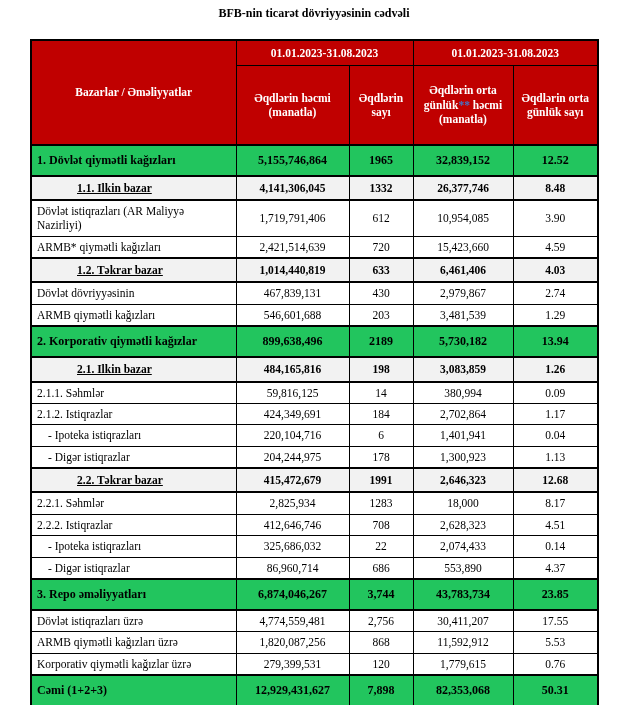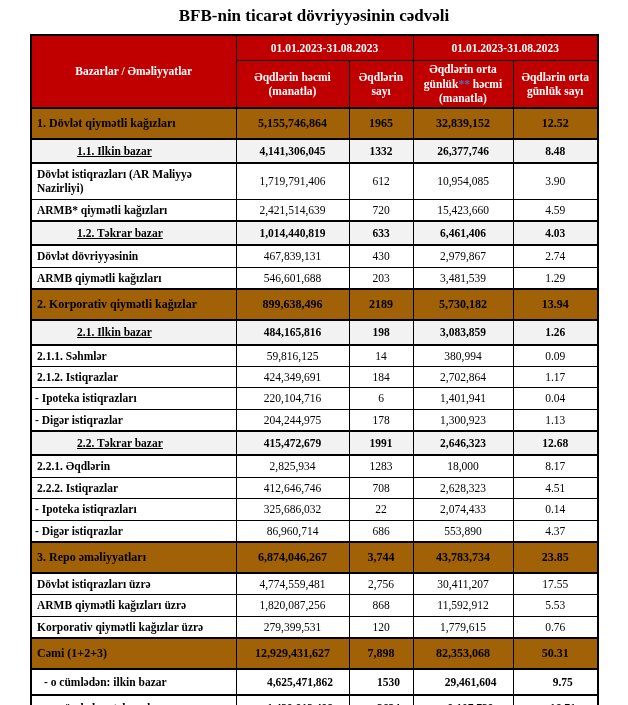--- a/index.html
+++ b/index.html
@@ -7,70 +7,70 @@
     margin: 0; padding: 0;
     width: 628px; height: 705px;
     background: #ffffff;
     font-family: "Liberation Serif", serif;
     color: #000;
     overflow: hidden;
   }
   .page-title {
     text-align: center;
     font-weight: bold;
-    font-size: 17px;
+    font-size: 12px;
     padding-top: 6px;
-    margin-bottom: 8px;
+    margin-bottom: 18px;
   }
   table.data-table {
     border-collapse: collapse;
     table-layout: fixed;
     width: 567px;
     margin-left: 30px;
     border: 2px solid #000;
   }
   th, td { border: 1px solid #000; overflow: hidden; }
   thead th {
     background: #C00000;
     color: #ffffff;
     font-weight: bold;
     font-size: 11.5px;
     text-align: center;
     vertical-align: middle;
-    padding: 1px 3px;
+    padding: 17px 3px;
     line-height: 1.25;
   }
   thead th.period { padding: 5px 3px; margin-left: 44px; }
   .star { color: #4472C4; font-weight: bold; }
   tbody td {
     font-size: 11.5px;
     padding: 3px 5px;
     line-height: 1.25;
     vertical-align: middle;
     background: #ffffff;
   }
   tbody td.num { text-align: center; }
-  tbody td.label { text-align: left; font-weight: bold; }
+  tbody td.label { text-align: left; }
   tr.row-section td {
-    background: #a16207;
+    background: #22c55e;
     font-weight: bold;
     font-size: 12px;
     padding-top: 7px; padding-bottom: 7px;
     border-top: 2px solid #000;
     border-bottom: 2px solid #000;
   }
   tr.row-sub td {
     background: #F2F2F2;
     font-weight: bold;
     padding-top: 4px; padding-bottom: 4px;
     border-top: 2px solid #000;
     border-bottom: 2px solid #000;
   }
   tr.row-sub td.label { padding-left: 45px; text-decoration: underline; }
-  tr.row-dash td.label { padding-left: 3px; }
+  tr.row-dash td.label { padding-left: 16px; }
   tr.row-totalsub td {
     padding-top: 5px; padding-bottom: 5px;
     border-top: 2px solid #000;
     border-bottom: 2px solid #000;
   }
   tr.row-totalsub td.num { font-weight: bold; padding-left: 20px; }
   tr.row-totalsub td.label { padding-left: 12px; }
 </style>
 </head>
 <body>
@@ -191,21 +191,21 @@
         <td class="num">1.13</td>
       </tr>
       <tr class="row-sub">
         <td class="label">2.2. Təkrar bazar</td>
         <td class="num">415,472,679</td>
         <td class="num">1991</td>
         <td class="num">2,646,323</td>
         <td class="num">12.68</td>
       </tr>
       <tr class="row-normal">
-        <td class="label">2.2.1. Əqdlərin</td>
+        <td class="label">2.2.1. Səhmlər</td>
         <td class="num">2,825,934</td>
         <td class="num">1283</td>
         <td class="num">18,000</td>
         <td class="num">8.17</td>
       </tr>
       <tr class="row-normal">
         <td class="label">2.2.2. Istiqrazlar</td>
         <td class="num">412,646,746</td>
         <td class="num">708</td>
         <td class="num">2,628,323</td>

